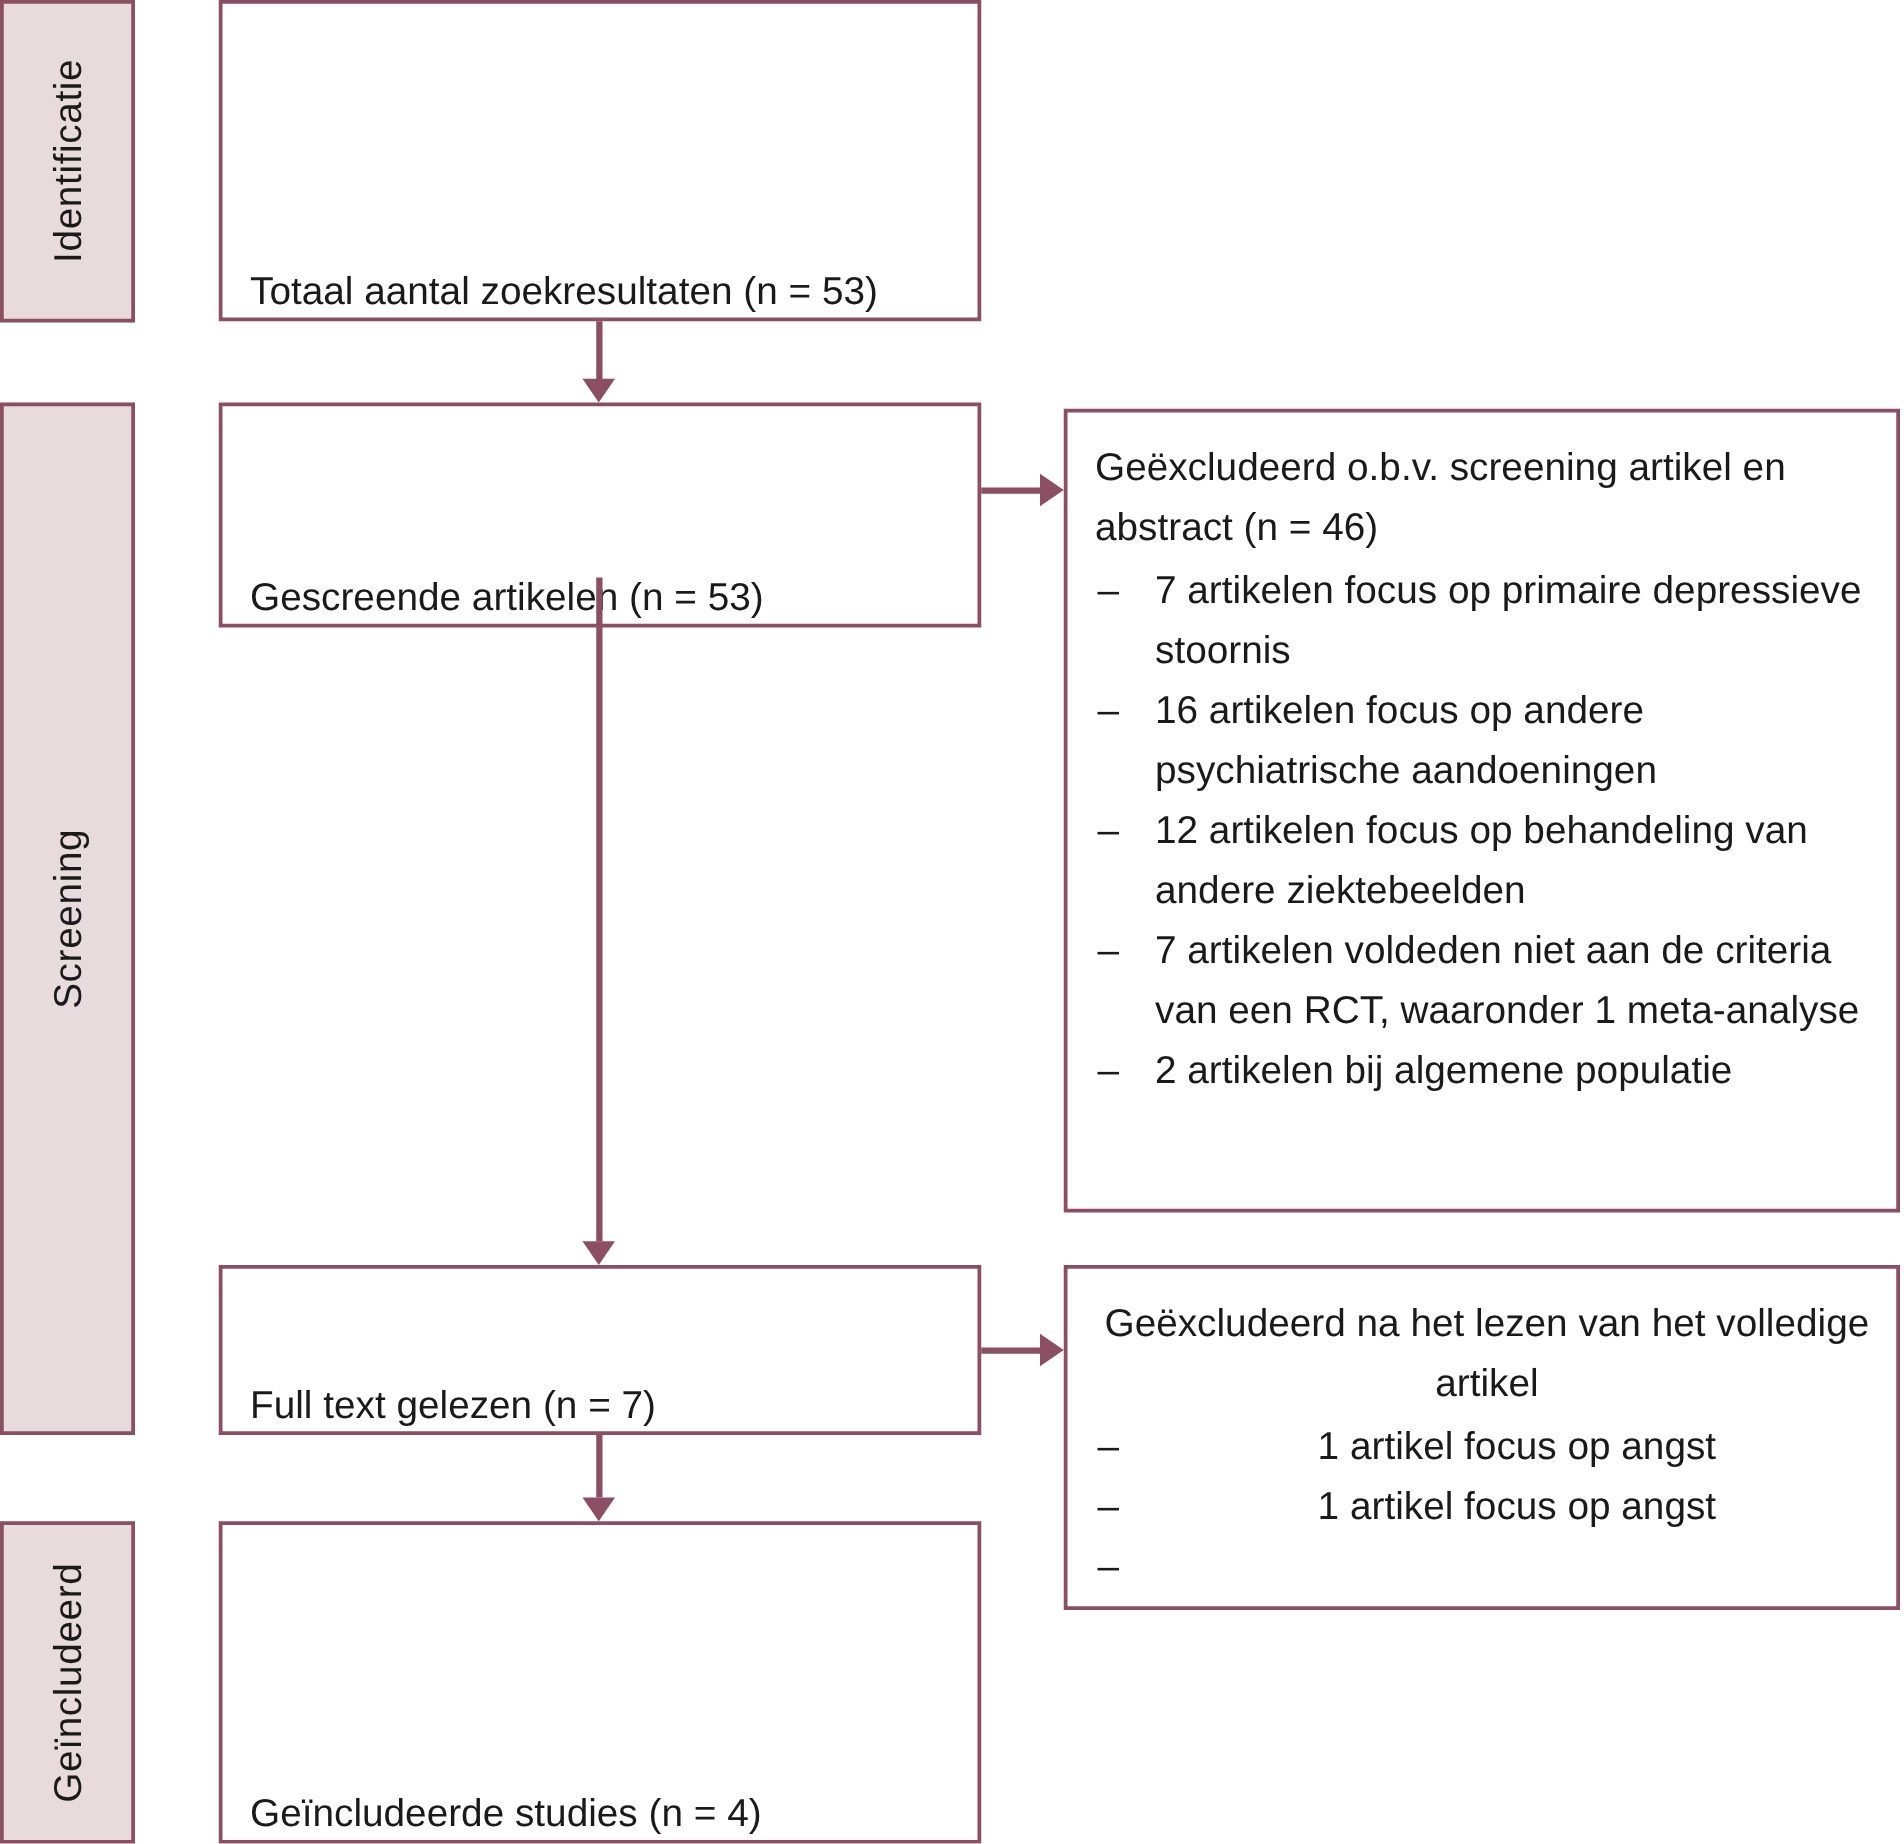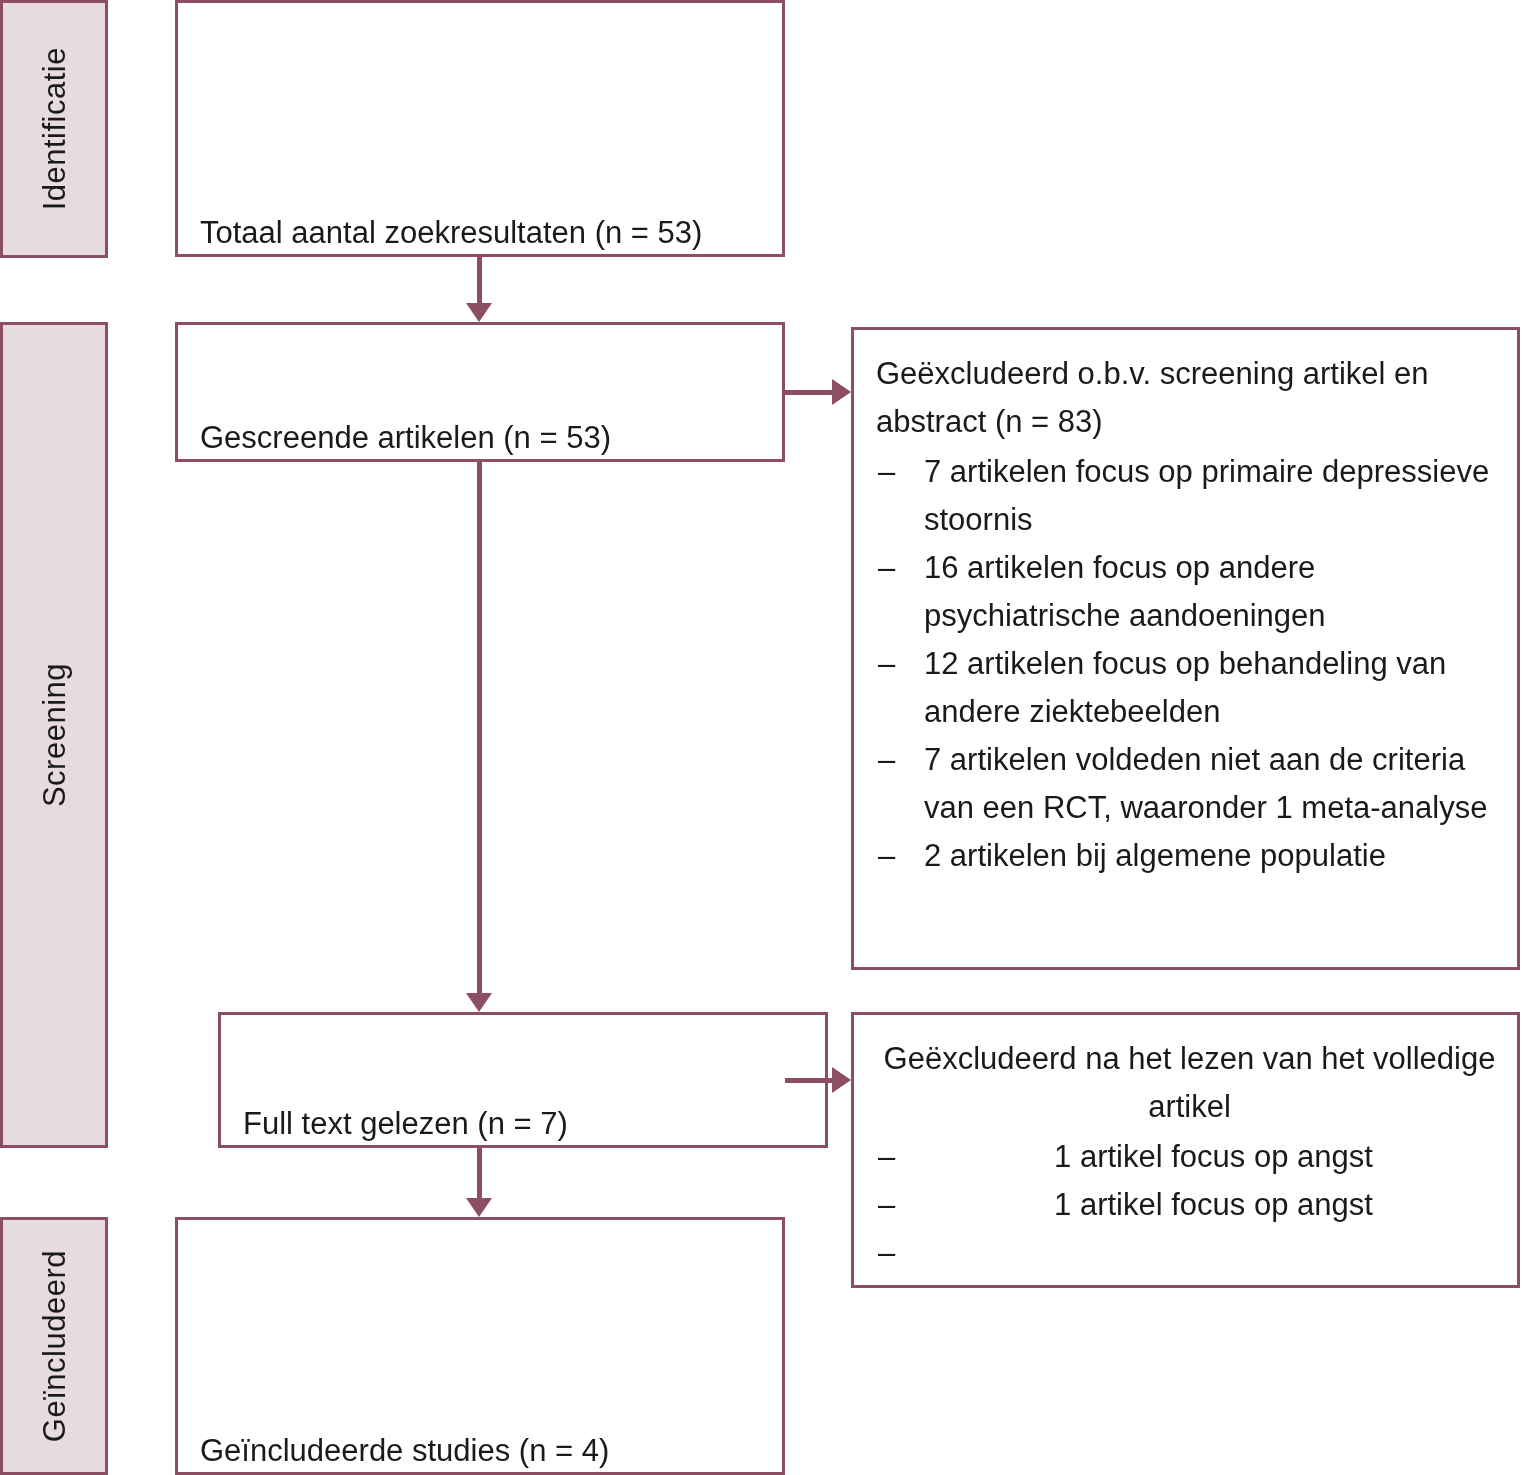--- a/index.html
+++ b/index.html
@@ -129,34 +129,34 @@
   </div>
 
   <div class="stage-band" style="left:0px; top:1217px; width:108px; height:258px;">
     <span class="stage-label">Geïncludeerd</span>
   </div>
 
   <div class="flow-box" style="left:175px; top:0px; width:610px; height:257px;">
     <span class="box-text">Totaal aantal zoekresultaten (n = 53)</span>
   </div>
 
-  <div class="flow-box" style="left:175px; top:322px; width:610px; height:140px;">
+  <div class="flow-box" style="left:175px; top:322px; width:610px; height:180px;">
     <span class="box-text">Gescreende artikelen (n = 53)</span>
   </div>
 
-  <div class="flow-box" style="left:175px; top:1012px; width:610px; height:136px;margin-left:43px;">
+  <div class="flow-box" style="left:175px; top:1012px; width:610px; height:136px;">
     <span class="box-text">Full text gelezen (n = 7)</span>
   </div>
 
   <div class="flow-box" style="left:175px; top:1217px; width:610px; height:258px;">
     <span class="box-text">Geïncludeerde studies (n = 4)</span>
   </div>
 
   <div class="excl-box" style="left:851px; top:327px; width:669px; height:643px;">
-    <p class="excl-title">Geëxcludeerd o.b.v. screening artikel en abstract (n = 83)</p>
+    <p class="excl-title">Geëxcludeerd o.b.v. screening artikel en abstract (n = 46)</p>
     <ul class="excl-list">
       <li>
         <span class="dash">–</span>
         <span>7 artikelen focus op primaire depressieve stoornis</span>
       </li>
       <li>
         <span class="dash">–</span>
         <span>16 artikelen focus op andere psychiatrische aandoeningen</span>
       </li>
       <li>

